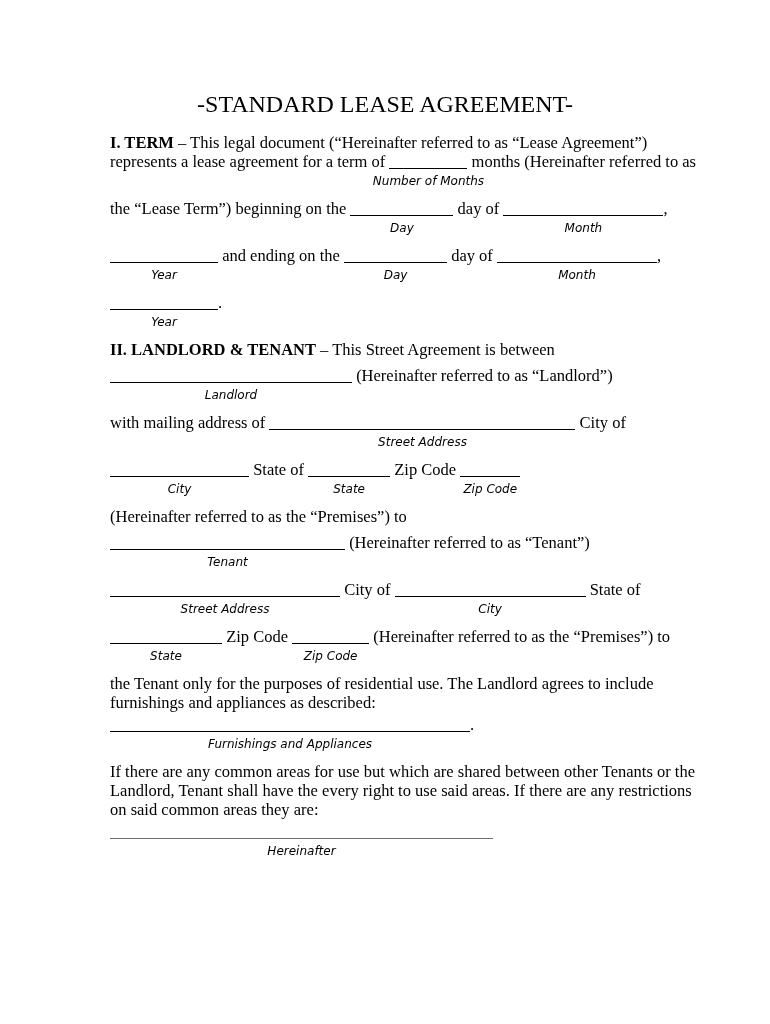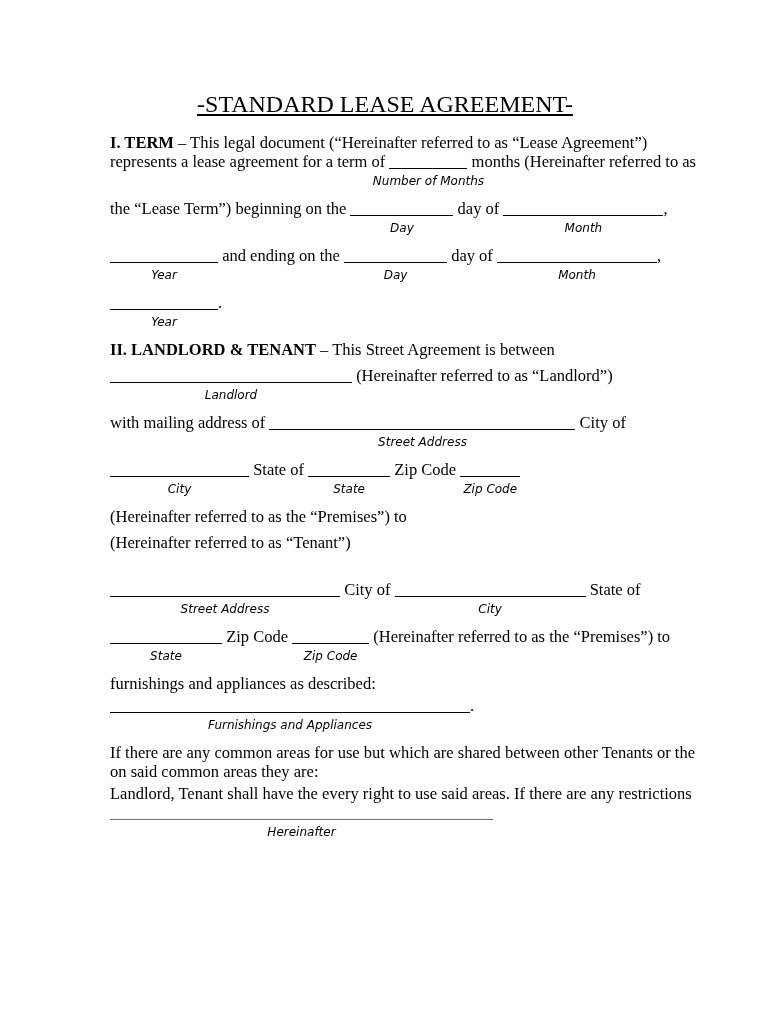--- a/index.html
+++ b/index.html
@@ -13,21 +13,20 @@
     font-family:"Liberation Serif","DejaVu Serif",serif;
     color:#000;
   }
   .title{
     font-size:24px;
     line-height:30px;
     font-weight:400;
     text-align:center;
     white-space:nowrap;
     margin:0 0 14px 0;
-    text-decoration:underline;
   }
   .docline{
     font-size:16.5px;
     line-height:19px;
     height:19px;
     white-space:nowrap;
     position:relative;
   }
   .g-tight{margin-bottom:0;}
   .g-sm{margin-bottom:3px;}
@@ -65,23 +64,24 @@
       <div class="docline g-tight"><span class="run bold">I. TERM</span><span class="run"> – This legal document (“Hereinafter referred to as “Lease Agreement”)</span></div>
       <div class="docline g-lg"><span class="run">represents a lease agreement for a term of </span><span class="blank" style="width: 78px;"><span class="cap">Number of Months</span></span><span class="run"> months (Hereinafter referred to as</span></div>
       <div class="docline g-lg"><span class="run">the “Lease Term”) beginning on the </span><span class="blank" style="width: 103px;"><span class="cap">Day</span></span><span class="run"> day of </span><span class="blank" style="width: 160px;"><span class="cap">Month</span></span><span class="run">,</span></div>
       <div class="docline g-lg"><span class="blank" style="width: 108px;"><span class="cap">Year</span></span><span class="run"> and ending on the </span><span class="blank" style="width: 103px;"><span class="cap">Day</span></span><span class="run"> day of </span><span class="blank" style="width: 160px;"><span class="cap">Month</span></span><span class="run">,</span></div>
       <div class="docline g-lg"><span class="blank" style="width: 108px;"><span class="cap">Year</span></span><span class="run">.</span></div>
       <div class="docline g-open"><span class="run bold">II. LANDLORD &amp; TENANT</span><span class="run"> – This Street Agreement is between</span></div>
       <div class="docline g-lg"><span class="blank" style="width: 242px;"><span class="cap">Landlord</span></span><span class="run"> (Hereinafter referred to as “Landlord”)</span></div>
       <div class="docline g-lg"><span class="run">with mailing address of </span><span class="blank" style="width: 306px;"><span class="cap">Street Address</span></span><span class="run"> City of</span></div>
       <div class="docline g-lg"><span class="blank" style="width: 139px;"><span class="cap">City</span></span><span class="run"> State of </span><span class="blank" style="width: 82px;"><span class="cap">State</span></span><span class="run"> Zip Code </span><span class="blank" style="width: 60px;"><span class="cap">Zip Code</span></span></div>
       <div class="docline g-open"><span class="run">(Hereinafter referred to as the “Premises”) to</span></div>
-      <div class="docline g-lg"><span class="run"> (Hereinafter referred to as “Tenant”)</span></div>
+      <div class="docline g-lg"><span class="blank" style="width: 235px;"><span class="cap">Tenant</span></span><span class="run"> (Hereinafter referred to as “Tenant”)</span></div>
       <div class="docline g-lg"><span class="blank" style="width: 230px;"><span class="cap">Street Address</span></span><span class="run"> City of </span><span class="blank" style="width: 191px;"><span class="cap">City</span></span><span class="run"> State of</span></div>
       <div class="docline g-lg"><span class="blank" style="width: 112px;"><span class="cap">State</span></span><span class="run"> Zip Code </span><span class="blank" style="width: 77px;"><span class="cap">Zip Code</span></span><span class="run"> (Hereinafter referred to as the “Premises”) to</span></div>
+      <div class="docline g-tight"><span class="run">the Tenant only for the purposes of residential use. The Landlord agrees to include</span></div>
       <div class="docline g-sm"><span class="run">furnishings and appliances as described:</span></div>
       <div class="docline g-lg"><span class="blank" style="width: 360px;"><span class="cap">Furnishings and Appliances</span></span><span class="run">.</span></div>
       <div class="docline g-tight"><span class="run">If there are any common areas for use but which are shared between other Tenants or the</span></div>
+      <div class="docline g-tight"><span class="run">Landlord, Tenant shall have the every right to use said areas. If there are any restrictions</span></div>
       <div class="docline g-sm"><span class="run">on said common areas they are:</span></div>
-      <div class="docline g-tight"><span class="run">Landlord, Tenant shall have the every right to use said areas. If there are any restrictions</span></div>
       <div class="docline g-lg"><span class="blank muted" style="width: 383px;"><span class="cap">Hereinafter</span></span></div>
     </div>
 </div>
 
 </body></html>

